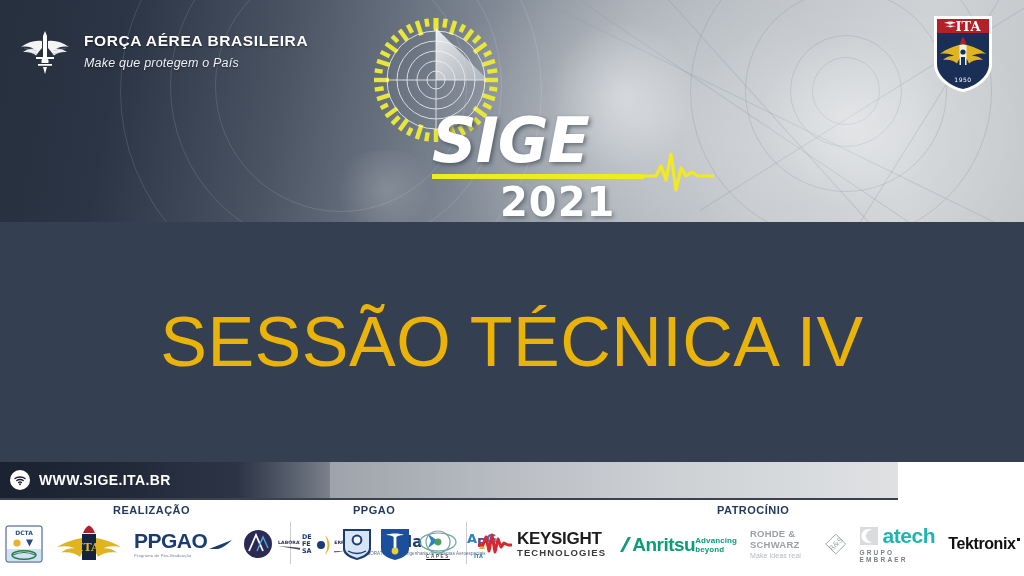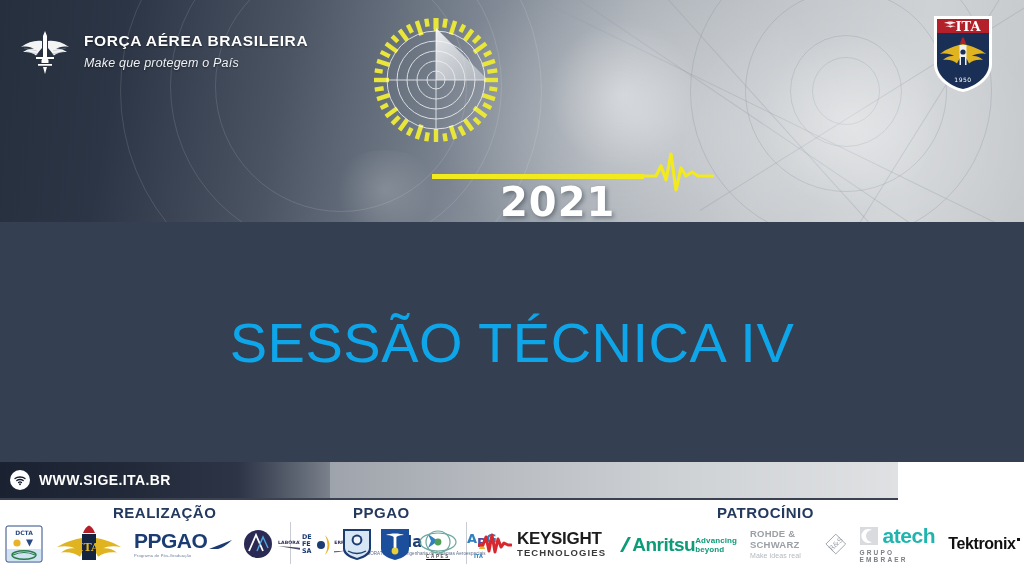--- a/index.html
+++ b/index.html
@@ -60,21 +60,21 @@
   .ita-shield{position:absolute;right:30px;top:14px;width:62px;height:80px;}
 
   
   .main-band{
     position:absolute;left:0;top:222px;width:1024px;height:240px;
     background:#343f52;
   }
   .main-title{
     position:absolute;left:0;top:0;width:1024px;height:240px;
     display:flex;align-items:center;justify-content:center;
-    color:#0ea5e9;font-size:56px;letter-spacing:.5px;font-weight:400;
+    color:#eab308;font-size:70px;letter-spacing:.5px;font-weight:400;
     font-family:"Liberation Sans", sans-serif;
   }
 
   
   .url-strip{
     position:absolute;left:0;top:462px;width:898px;height:36px;
     background:linear-gradient(90deg,#6e7581 0%, #7c828d 14%, #9aa0a8 34%, #b9bdc2 56%, #cfd2d5 76%, #dfe1e3 100%);
     border-bottom:2px solid #3a4150;
     overflow:hidden;
   }
@@ -93,21 +93,21 @@
     color:#ffffff;font-size:14px;font-weight:bold;letter-spacing:.4px;
     font-family:"Liberation Sans", sans-serif;
   }
 
   
   .footer{
     position:absolute;left:0;top:500px;width:1024px;height:76px;background:#ffffff;
   }
   .sec-label{
     position:absolute;top:4px;
-    font-size:15px;font-weight:bold;color:#23395e;letter-spacing:.5px;
+    font-size:11px;font-weight:bold;color:#23395e;letter-spacing:.5px;
     font-family:"Liberation Sans", sans-serif;white-space:nowrap;
   }
   .lbl-realizacao{left:113px;}
   .lbl-apoio{left:353px;}
   .lbl-patrocinio{left:717px;}
   .divider{position:absolute;top:22px;width:1px;height:42px;background:#c9ccd2;}
 
   .logo-row{position:absolute;top:20px;height:48px;display:flex;align-items:center;}
 
   .txt-ppgao{
@@ -238,20 +238,21 @@
           <circle cx="66" cy="66" r="39"></circle>
           <circle cx="66" cy="66" r="29"></circle>
           <circle cx="66" cy="66" r="19"></circle>
           <circle cx="66" cy="66" r="9"></circle>
           <line x1="17" y1="66" x2="115" y2="66"></line>
           <line x1="66" y1="17" x2="66" y2="115"></line>
         </g>
         <path d="M66 66 L66 14 L118 66 Z" fill="url(#sweep)" opacity=".92"></path>
       </svg>
 
+      <div class="sige-word">SIGE</div>
       <div class="sige-bar"></div>
       <div class="sige-year">2021</div>
       <svg class="pulse" viewBox="0 0 72 46">
         <polyline points="0,28 14,28 19,18 24,32 29,6 34,42 39,20 44,28 50,24 56,28 72,28" fill="none" stroke="#f2ea1c" stroke-width="3.2" stroke-linejoin="round" stroke-linecap="round"></polyline>
       </svg>
     </div>
 
     <svg class="ita-shield" viewBox="0 0 62 80">
       <path d="M2 2 H60 V50 C60 66 42 76 31 78 C20 76 2 66 2 50 Z" fill="#ffffff"></path>
       <path d="M5 5 H57 V19 H5 Z" fill="#b4202a"></path>

